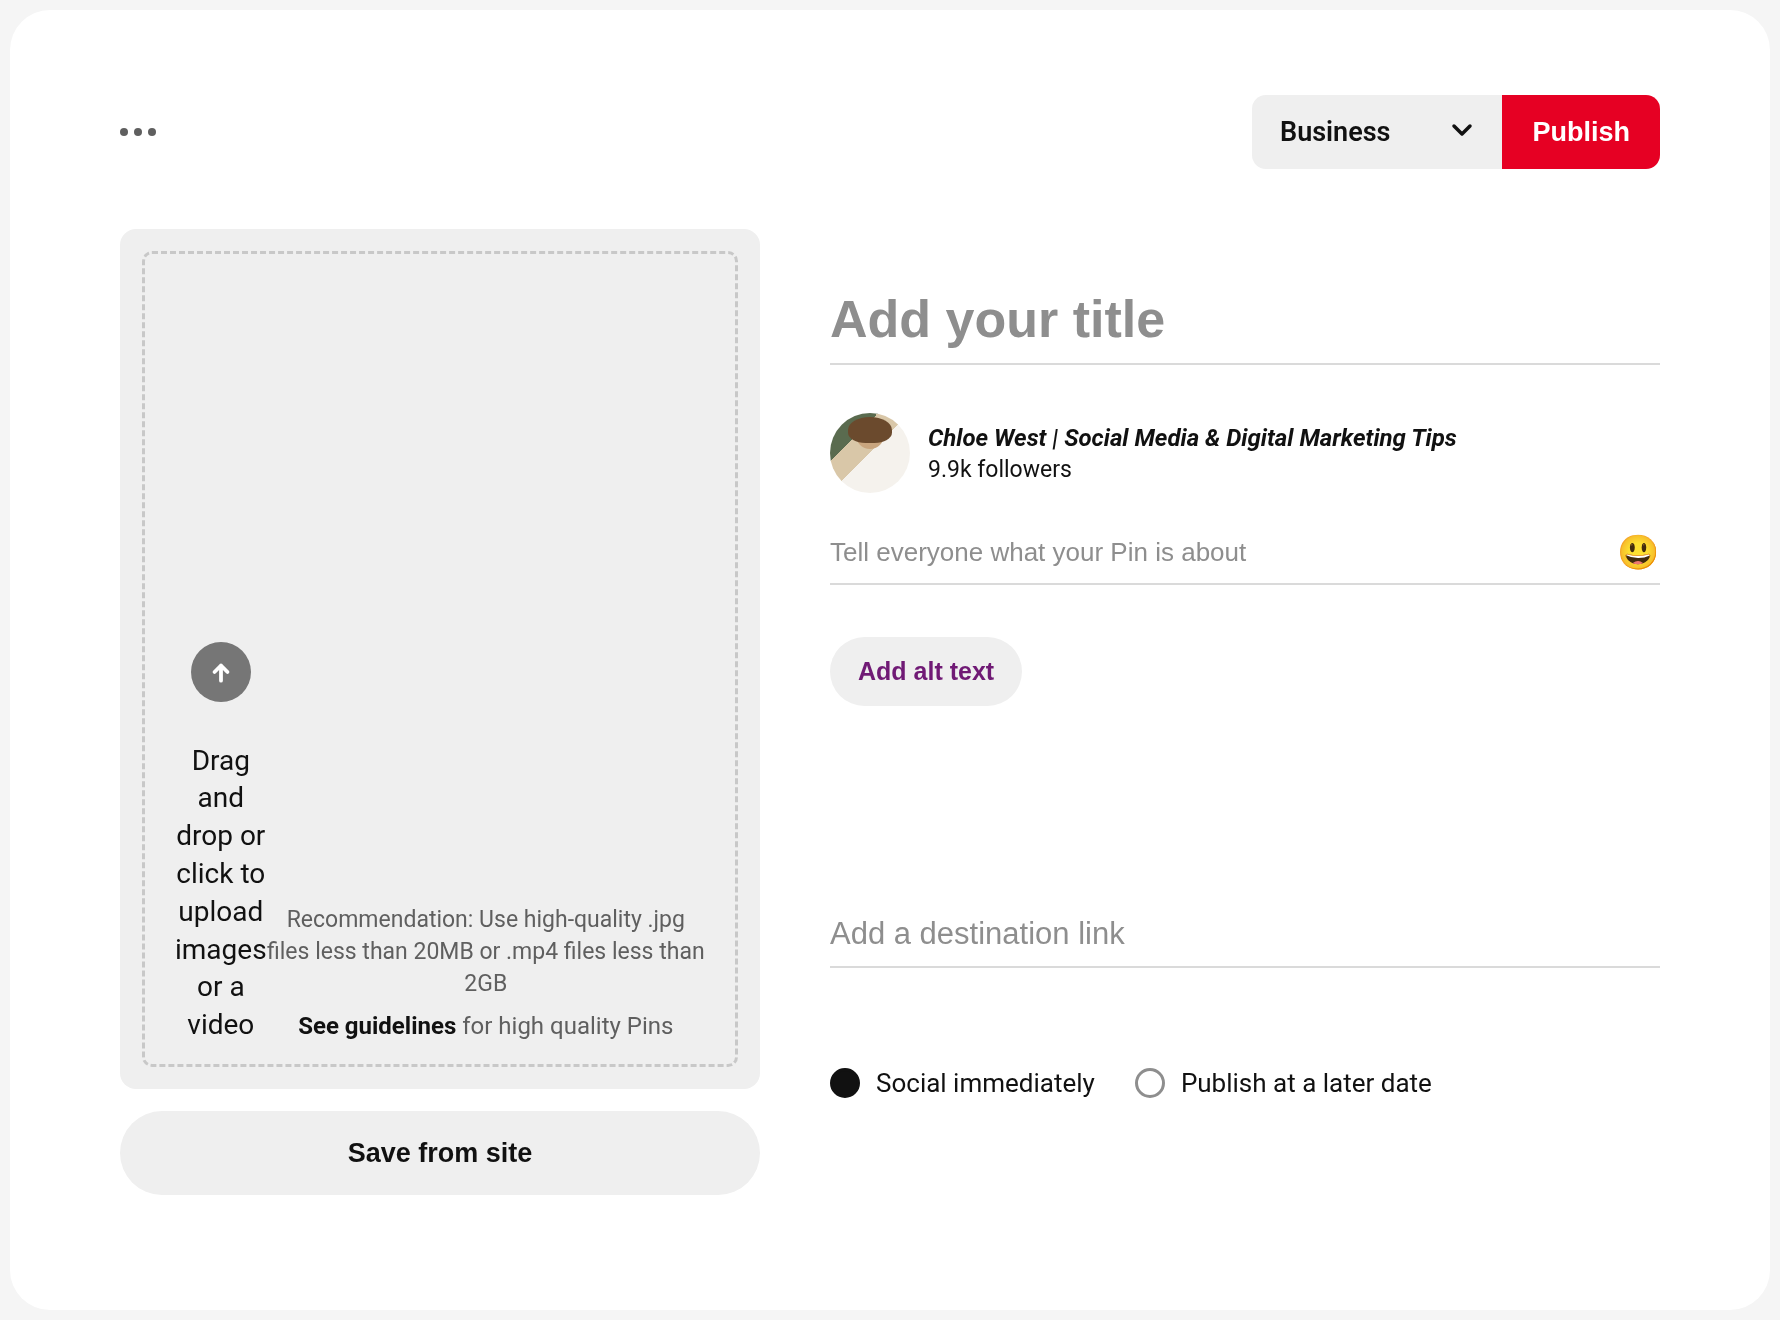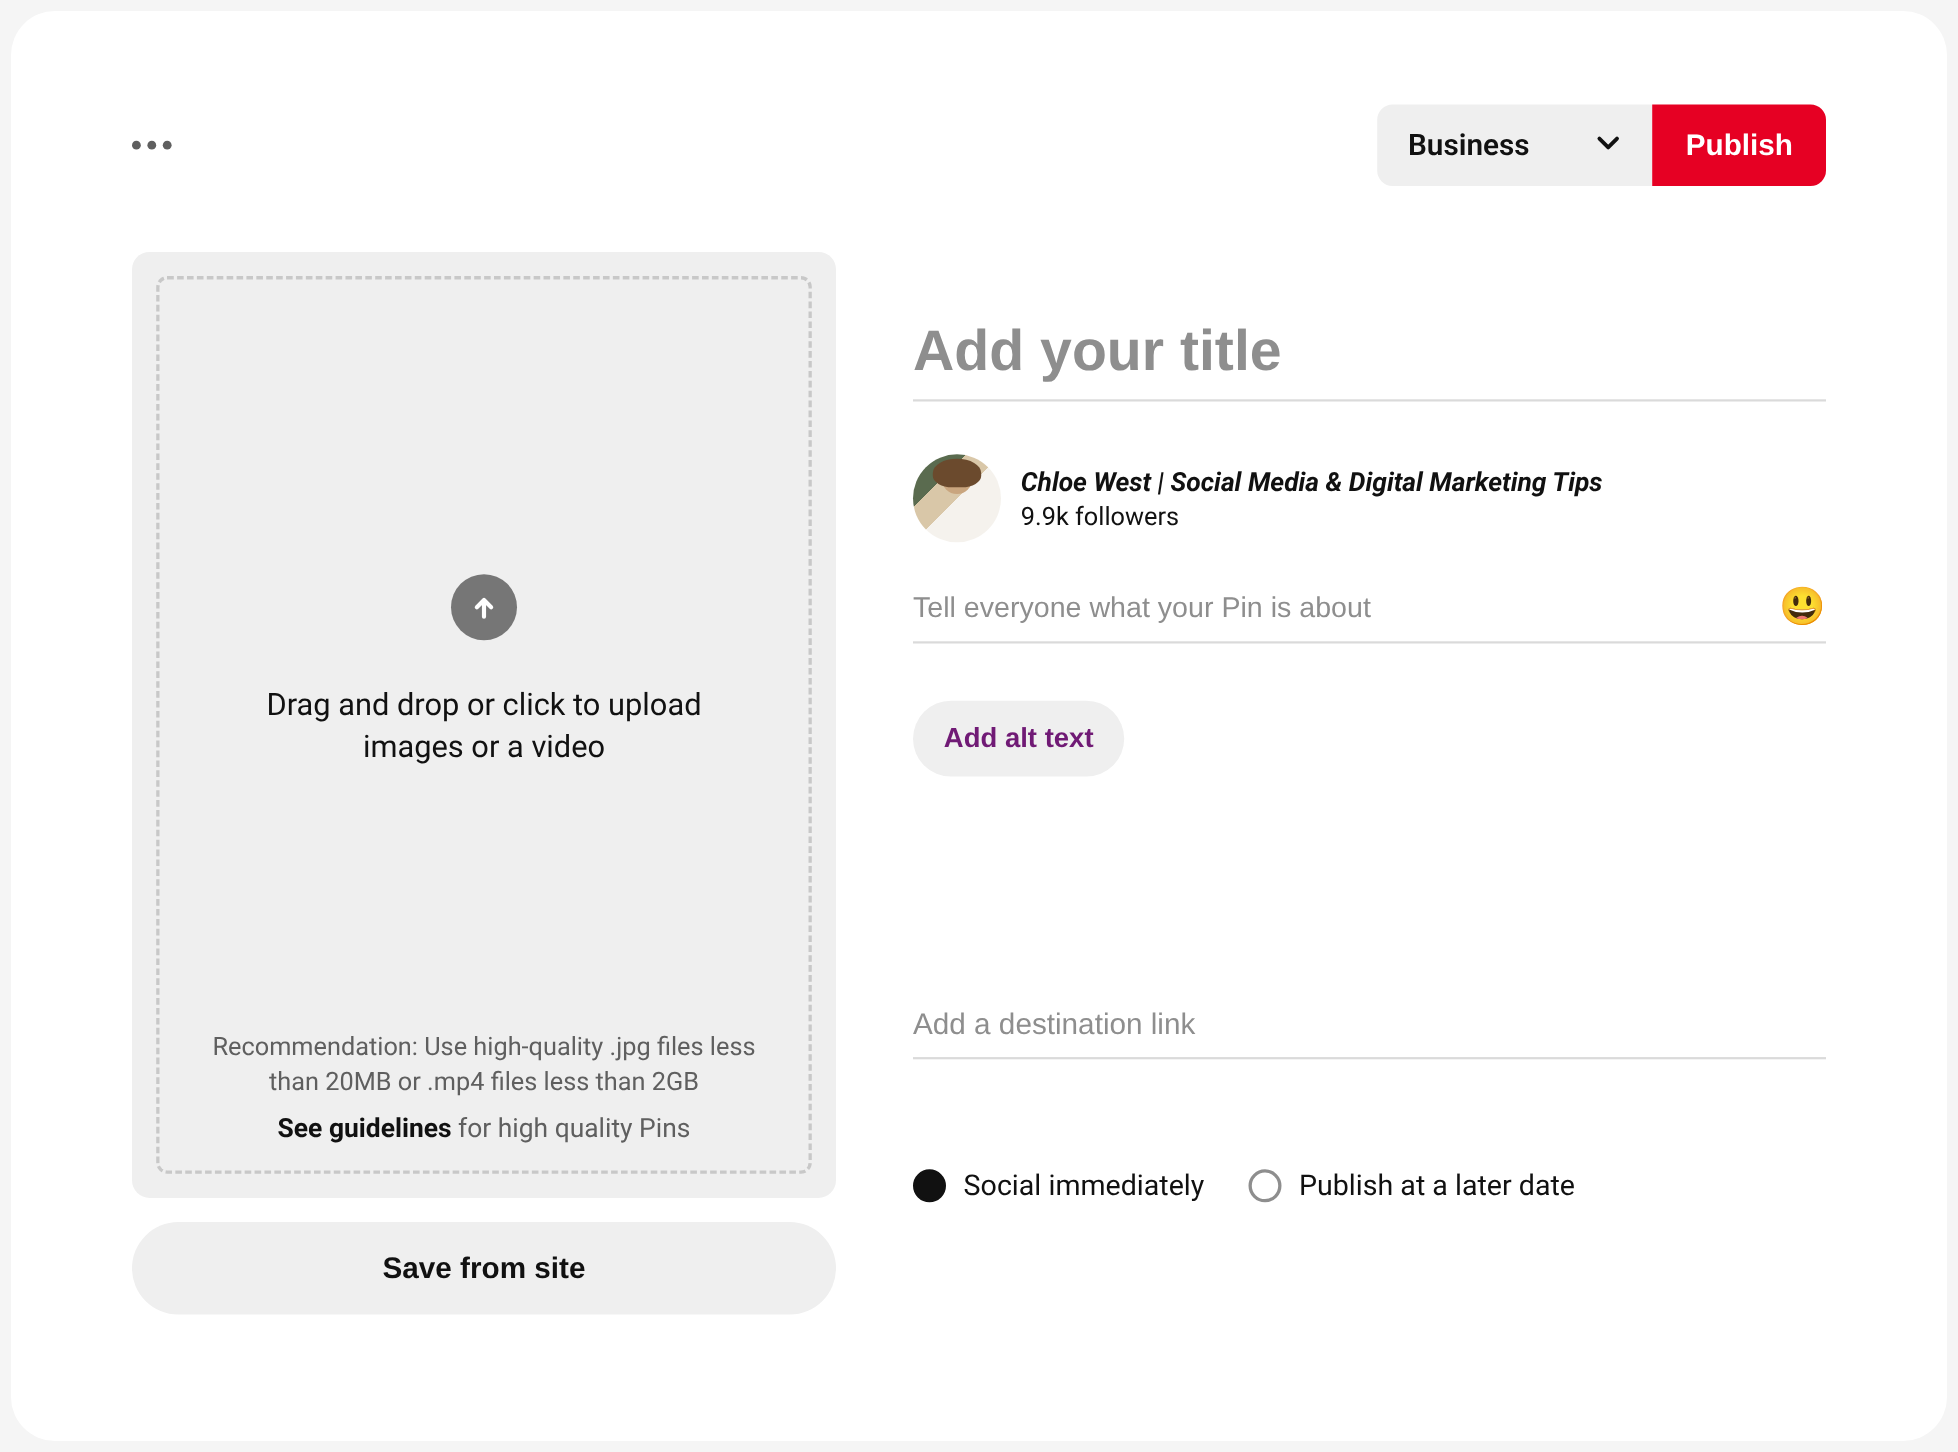--- a/index.html
+++ b/index.html
@@ -74,22 +74,22 @@
     border-radius: 16px;
     padding: 22px;
     height: 860px;
     margin-bottom: 22px;
   }
   .upload-inner {
     border: 3px dashed #c8c8c8;
     border-radius: 10px;
     height: 100%;
     display: flex;
-    flex-direction: column;
-    align-items: center;
+    flex-direction: row;
+    align-items: flex-end;
     padding: 30px 30px 20px 30px;
     cursor: pointer;
     position: relative;
   }
   .upload-center {
     flex: 1;
     display: flex;
     flex-direction: column;
     align-items: center;
     justify-content: center;
@@ -219,21 +219,21 @@
     font-size: 25px;
     font-weight: 700;
     color: #701a75;
     padding: 20px 28px;
     cursor: pointer;
   }
   .link-input {
     width: 100%;
     border: none;
     border-bottom: 2px solid #dadada;
-    font-size: 27px;
+    font-size: 31px;
     color: #111;
     padding-bottom: 14px;
     outline: none;
     margin-top: 210px;
   }
   .link-input::placeholder { color: #8e8e8e; }
   .radio-row {
     display: flex;
     gap: 40px;
     margin-top: 100px;

